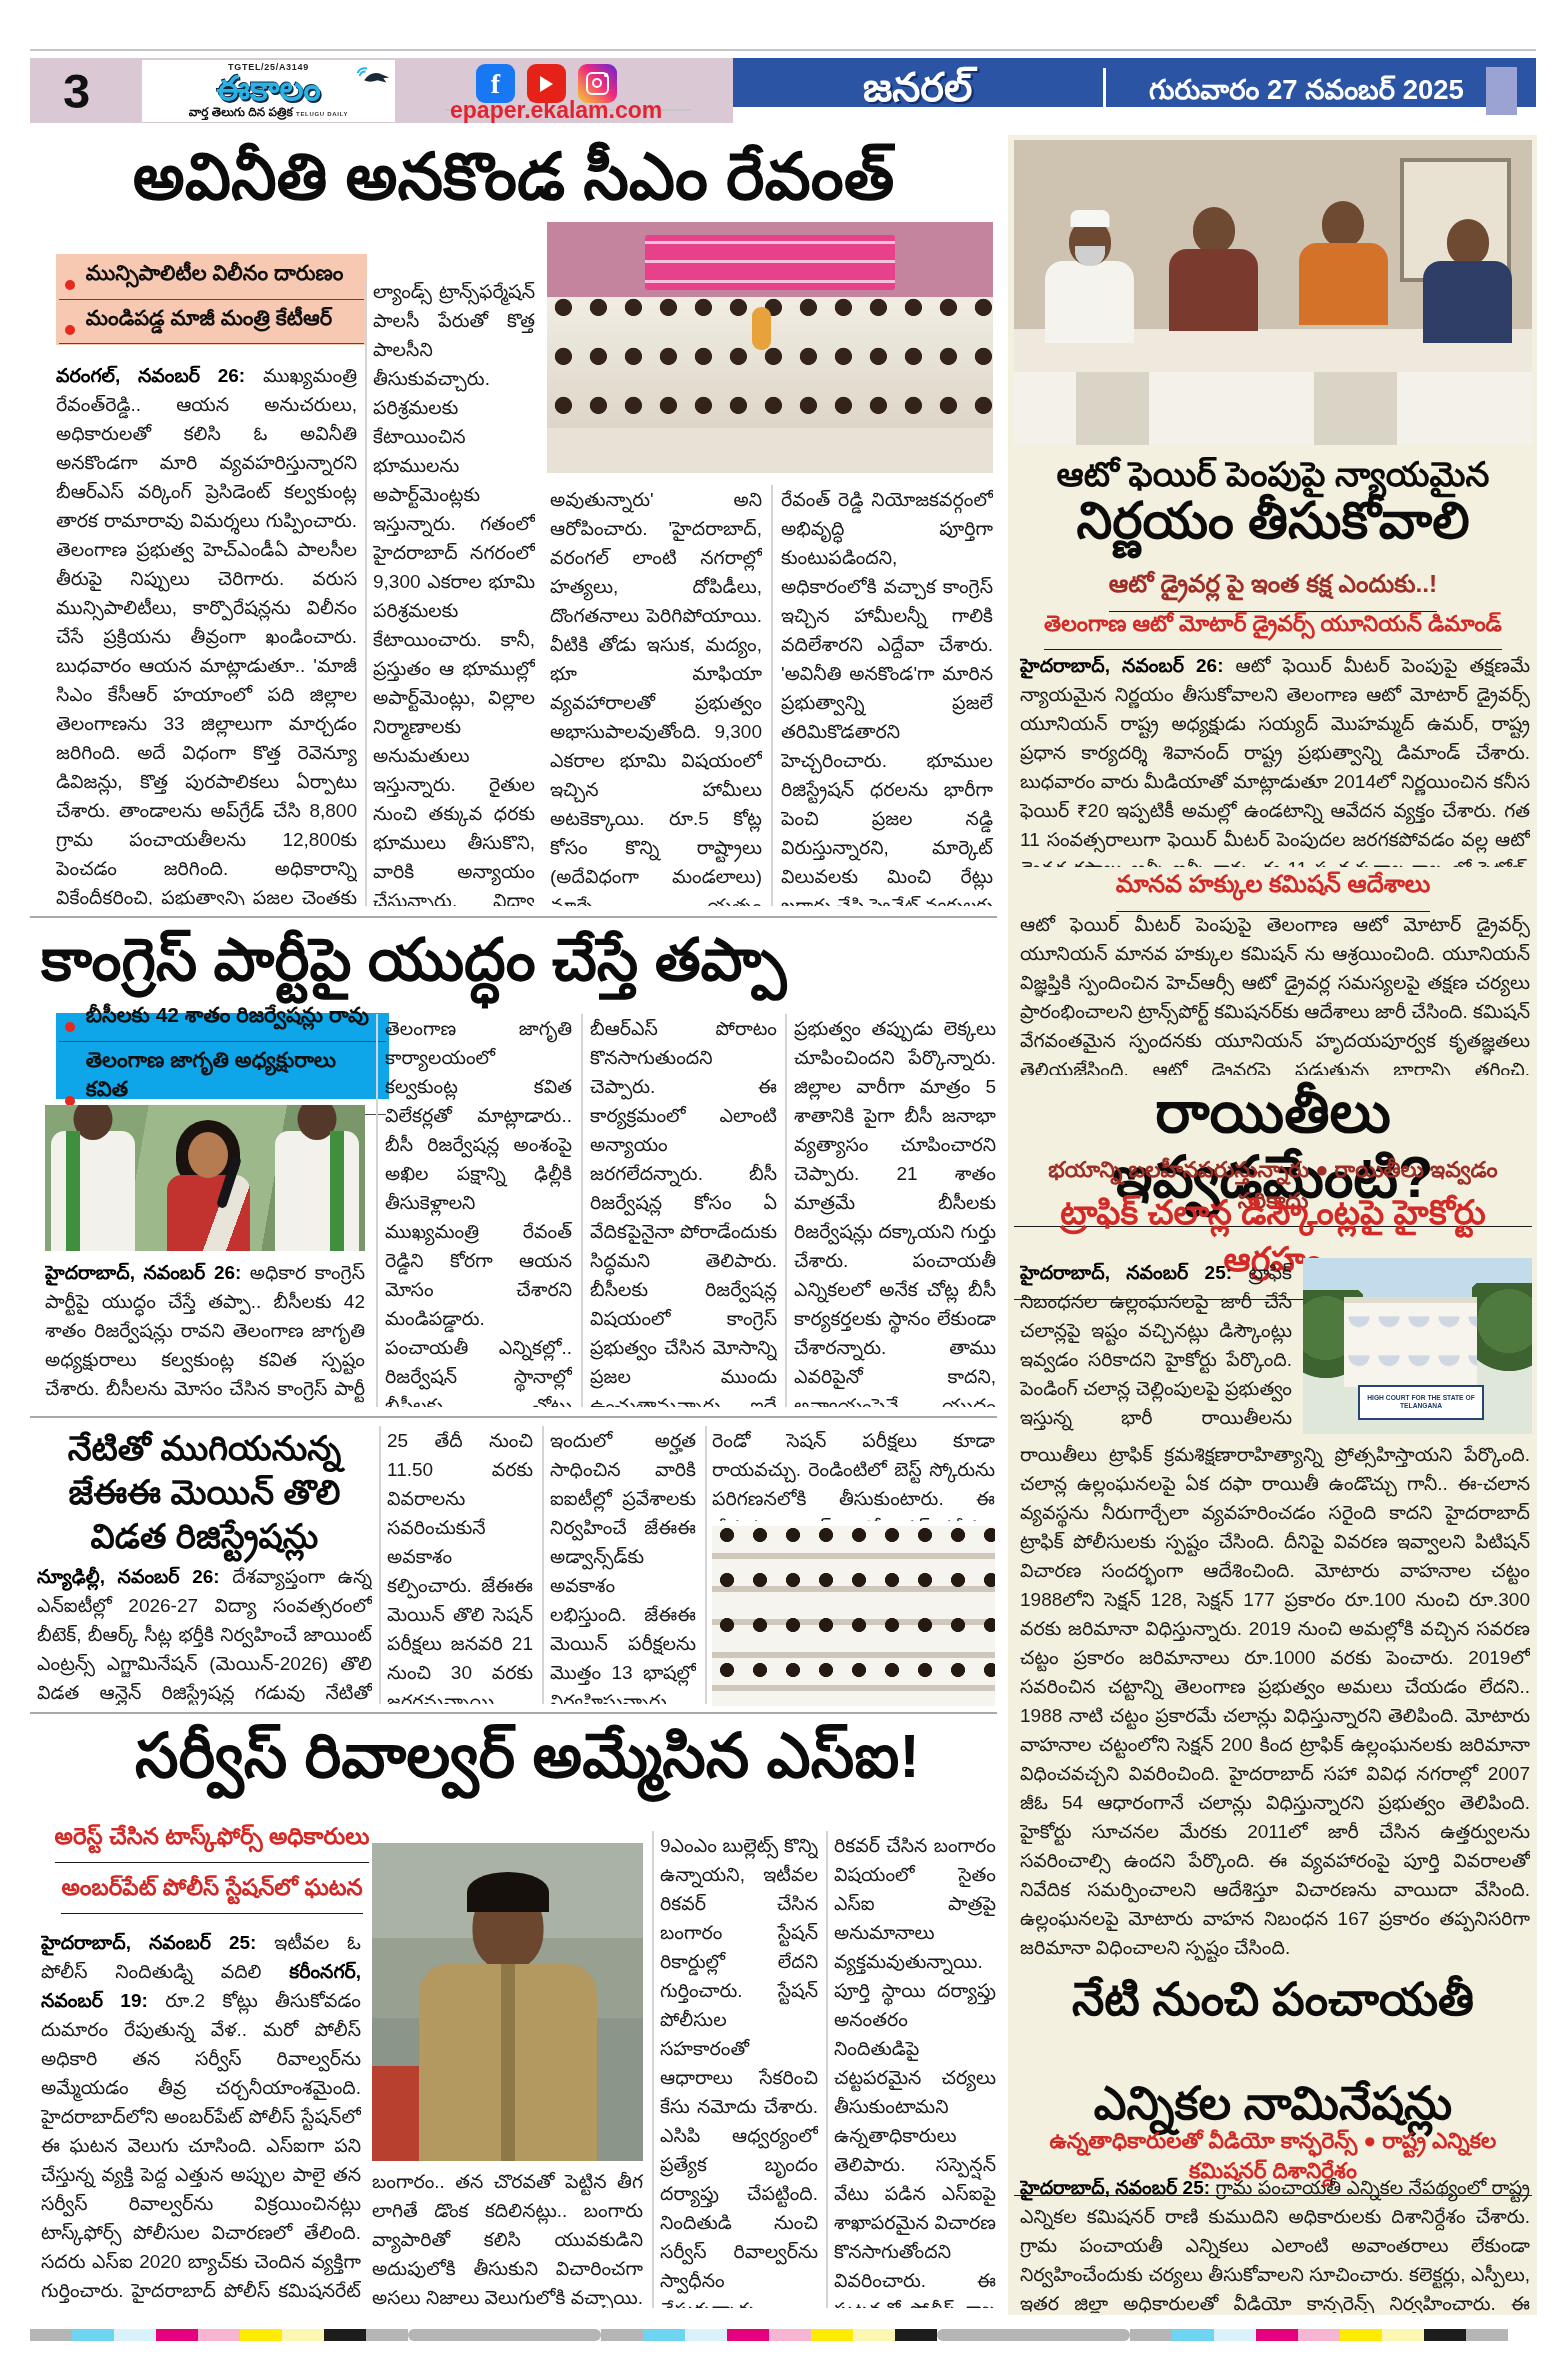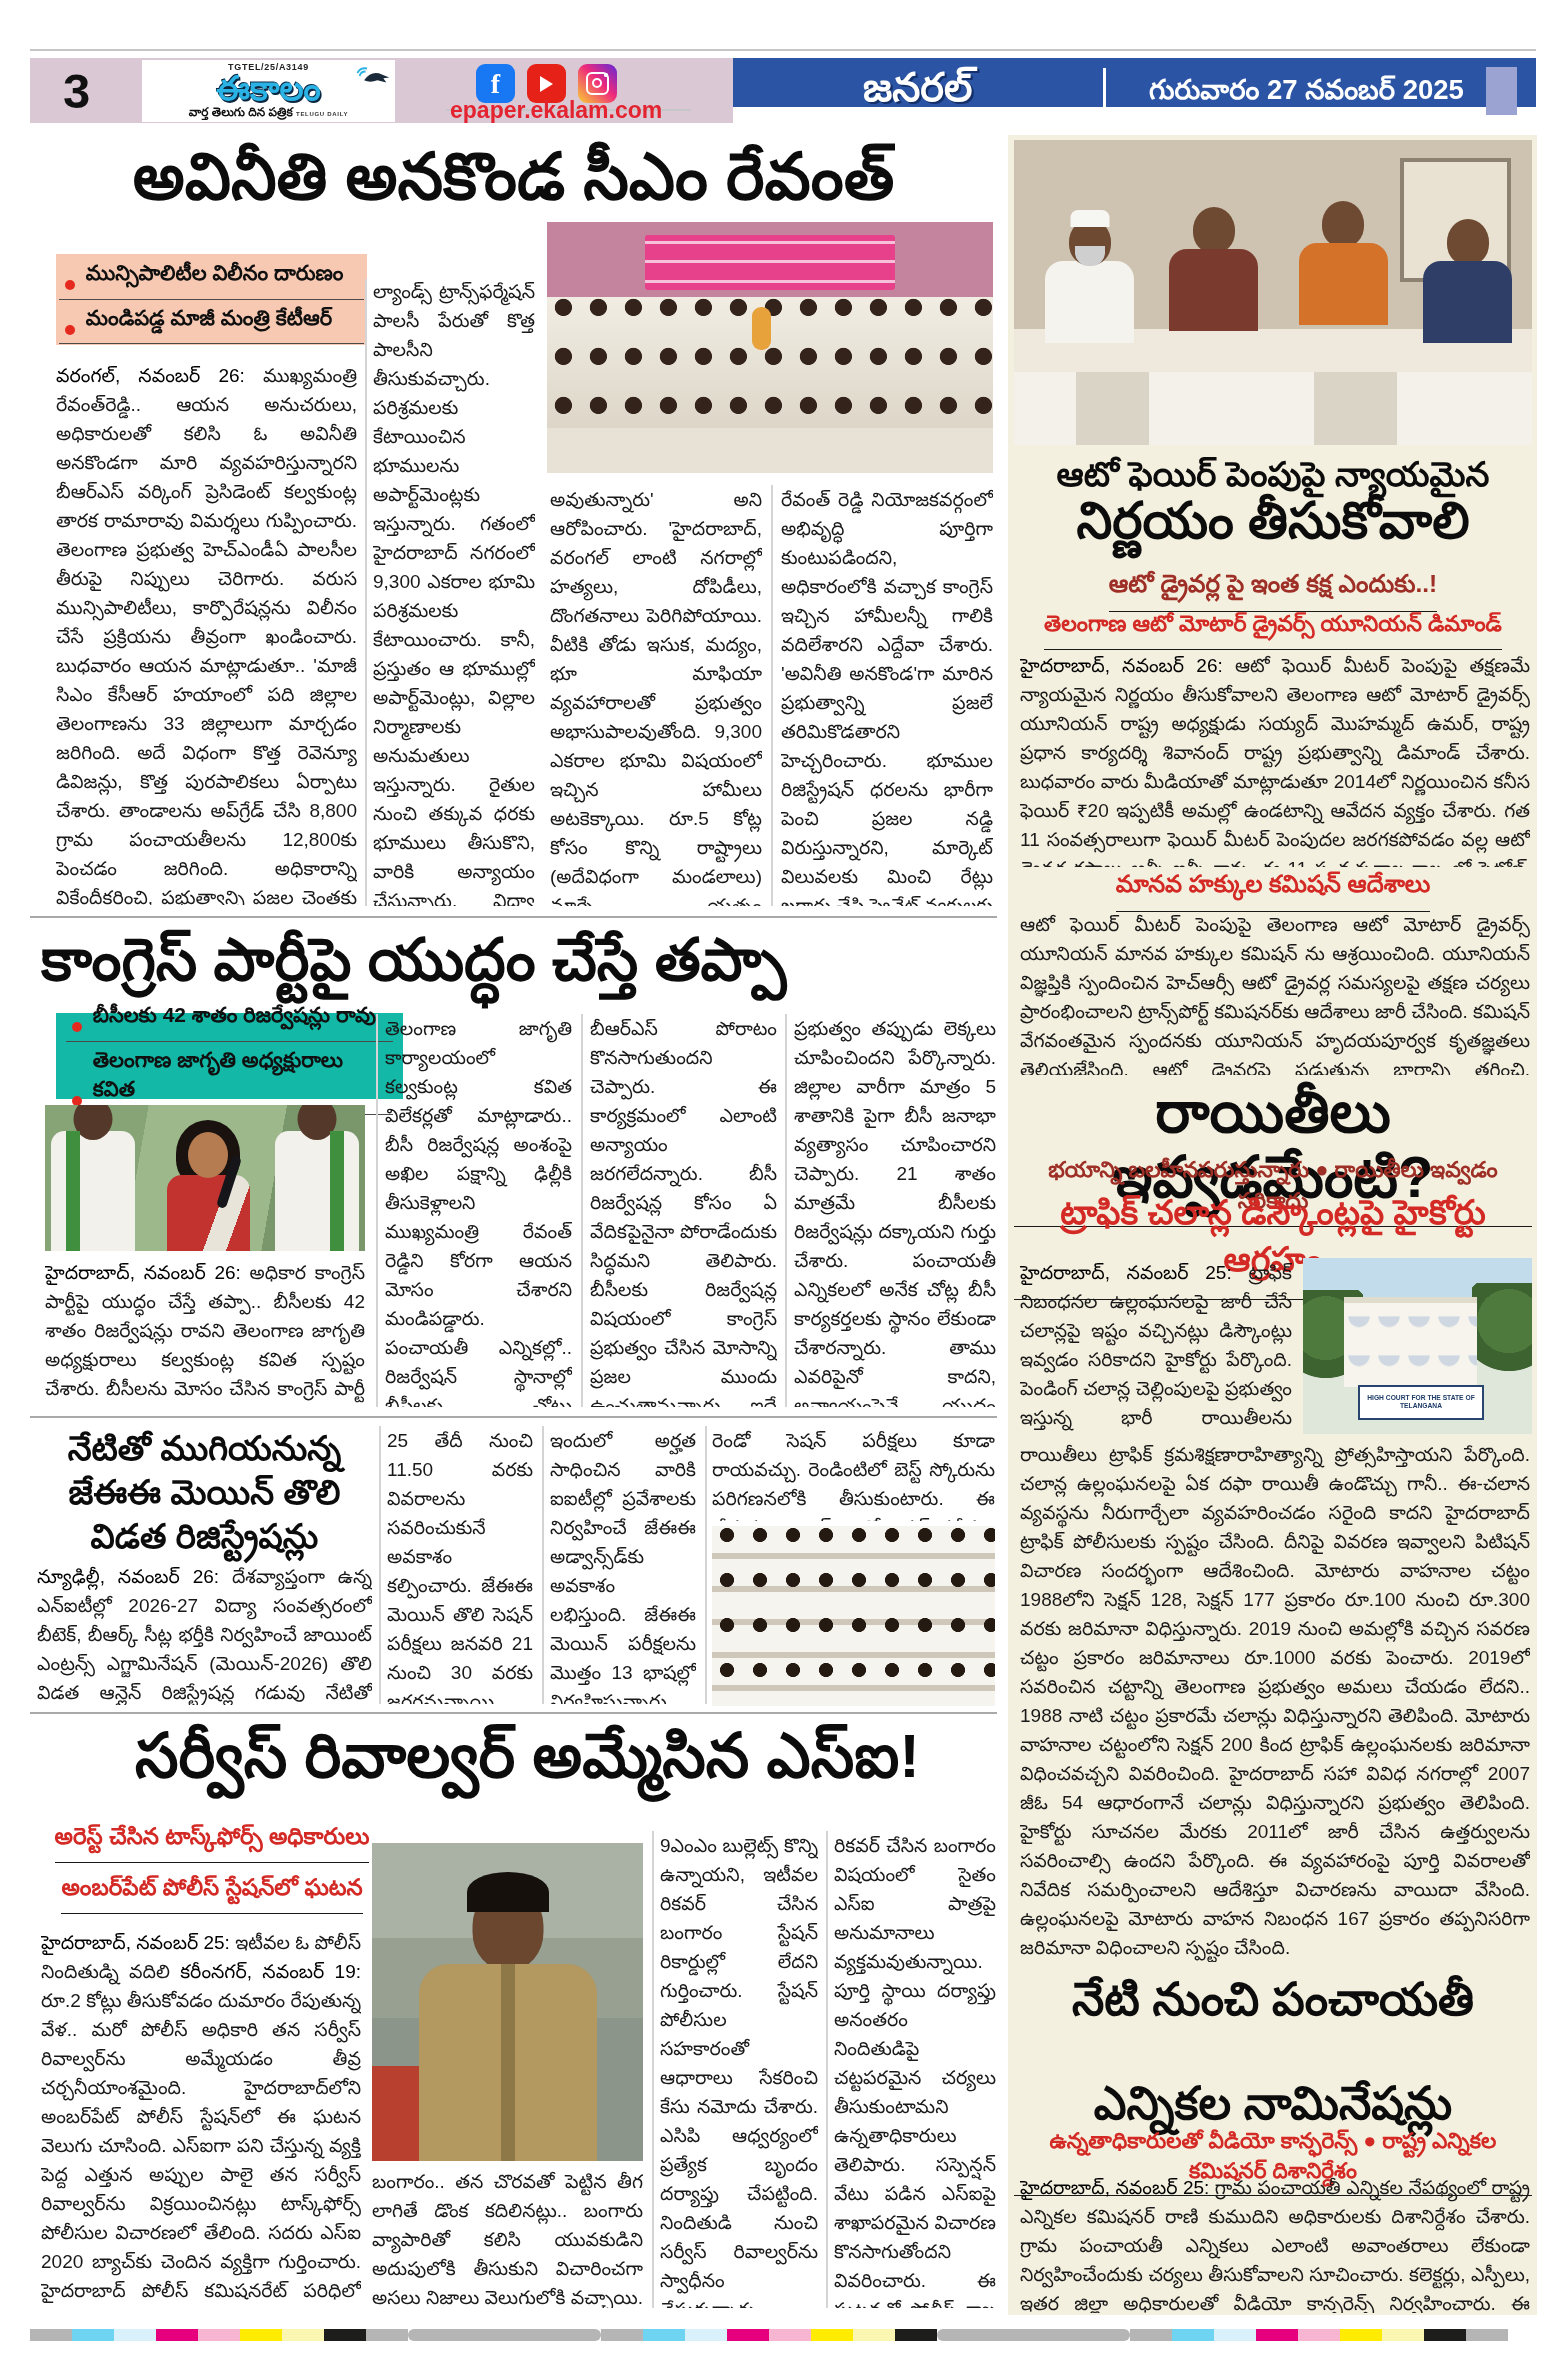--- a/index.html
+++ b/index.html
@@ -34,21 +34,21 @@
   .center{text-align:center;}
   .deck-u{display:inline-block;border-bottom:1.5px solid #1a1a1a;padding-bottom:7.4px;}
   .red{color:#d42a25;}
   .maroon{color:#9e2f26;}
   .bullet-box{display:flex;flex-direction:column;justify-content:center;}
   .brow{display:flex;align-items:flex-end;gap:10.4px;padding:6.7px 6px 8.2px 6px;border-bottom:1.5px solid #4a4a4a;}
   .brow:last-child{border-bottom:1.5px solid #4a4a4a;}
   .dot{width:10.4px;height:10.4px;border-radius:50%;background:#e5291f;flex:0 0 auto;}
   .btxt{font-size:21px;font-weight:900;color:#101010;}
   .body-text{font-size:19px;line-height:29px;text-align:justify;overflow:hidden;color:#191919;}
-  .dl{font-weight:400;color:#000;}
+  .dl{font-weight:700;color:#000;}
   .vrule{background:#d4d4d4;width:1.5px;}
   .sep{background:#a9a9a9;}
   .rightbg{background:#f4f0df;}
   
   .ph{overflow:hidden;position:absolute;}
   .ph-cm{background:linear-gradient(#c4849e 0 50%,#d8cfc4 50% 68%,#e7e1d6 68%);}
   .cm-banner{position:absolute;left:22%;top:5%;width:56%;height:22%;background:#e8418c;border-radius:3px;
              background-image:repeating-linear-gradient(#e8418c 0 6px,#f7c0da 6px 9px, #e8418c 9px 19.3px);}
   .cm-crowd{position:absolute;left:0;top:30%;width:100%;height:52%;
             background-image:radial-gradient(circle at 16.4px 10.4px,#33231a 8.2px,transparent 9px),linear-gradient(#f1ede3,#ddd6c8);
@@ -163,21 +163,21 @@
   <div class="abs body-text" style="left:373px;top:277px;width:162px;height:629px;">ల్యాండ్స్ ట్రాన్స్‌ఫర్మేషన్ పాలసీ పేరుతో కొత్త పాలసీని తీసుకువచ్చారు. పరిశ్రమలకు కేటాయించిన భూములను అపార్ట్‌మెంట్లకు ఇస్తున్నారు. గతంలో హైదరాబాద్ నగరంలో 9,300 ఎకరాల భూమి పరిశ్రమలకు కేటాయించారు. కానీ, ప్రస్తుతం ఆ భూముల్లో అపార్ట్‌మెంట్లు, విల్లాల నిర్మాణాలకు అనుమతులు ఇస్తున్నారు. రైతుల నుంచి తక్కువ ధరకు భూములు తీసుకొని, వారికి అన్యాయం చేస్తున్నారు. విద్యా సంస్థలకు, ఆస్పత్రులకు కేటాయించాల్సిన భూములను మార్కెట్ ధరలకు అమ్మేస్తున్నారు. మార్కెట్ రిజిస్ట్రేషన్ ధరలు పెంచుతూ నిరుపేదల వెన్ను విరుస్తున్నారు. భూమిని వక్రంగా చేసుకోవడానికే రేవంత్ ప్రభుత్వం పని చేస్తోంది</div>
   <div class="abs body-text" style="left:550px;top:485px;width:212px;height:421px;">అవుతున్నారు' అని ఆరోపించారు. 'హైదరాబాద్, వరంగల్ లాంటి నగరాల్లో హత్యలు, దోపిడీలు, దొంగతనాలు పెరిగిపోయాయి. వీటికి తోడు ఇసుక, మద్యం, భూ మాఫియా వ్యవహారాలతో ప్రభుత్వం అభాసుపాలవుతోంది. 9,300 ఎకరాల భూమి విషయంలో ఇచ్చిన హామీలు అటకెక్కాయి. రూ.5 కోట్ల కోసం కొన్ని రాష్ట్రాలు (అదేవిధంగా మండలాలు) మార్చే యత్నం కొనసాగుతోంది. వేలాది మంది ఉద్యోగుల భవితవ్యం ప్రశ్నార్థకంగా మారింది. అధికారుల బదిలీల్లోనూ భారీ అవినీతి చోటుచేసుకుంటోంది' అని మండిపడ్డారు.</div>
   <div class="abs body-text" style="left:781px;top:485px;width:212px;height:421px;">రేవంత్ రెడ్డి నియోజకవర్గంలో అభివృద్ధి పూర్తిగా కుంటుపడిందని, అధికారంలోకి వచ్చాక కాంగ్రెస్ ఇచ్చిన హామీలన్నీ గాలికి వదిలేశారని ఎద్దేవా చేశారు. 'అవినీతి అనకొండ'గా మారిన ప్రభుత్వాన్ని ప్రజలే తరిమికొడతారని హెచ్చరించారు. భూముల రిజిస్ట్రేషన్ ధరలను భారీగా పెంచి ప్రజల నడ్డి విరుస్తున్నారని, మార్కెట్ విలువలకు మించి రేట్లు ఖరారు చేసి ప్రైవేట్ వ్యక్తులకు లబ్ధి చేకూరుస్తున్నారని ధ్వజమెత్తారు.</div>
   <div class="abs vrule" style="left:365px;top:279px;height:627px;"></div>
   <div class="abs vrule" style="left:771px;top:485px;height:421px;"></div>
 
   <div class="abs sep" style="left:30px;top:916px;width:967px;height:1.5px;"></div>
 
   <div class="abs hl" style="left:41px;top:927px;width:959px;font-size:59px;">కాంగ్రెస్ పార్టీపై యుద్ధం చేస్తే తప్పా</div>
 
-  <div class="abs bullet-box" style="left:56px;top:1013px;width:327px;height:86px;background:#14b8a6;padding:0 10px;">
+  <div class="abs bullet-box" style="left:56px;top:1013px;width:327px;height:86px;background:#0ea5e9;padding:0 3px;">
     <div class="brow">
         <span class="dot"></span>
         <span class="btxt">బీసీలకు 42 శాతం రిజర్వేషన్లు రావు</span>
       </div>
     <div class="brow">
         <span class="dot"></span>
         <span class="btxt">తెలంగాణ జాగృతి అధ్యక్షురాలు కవిత</span>
       </div>
   </div>
 

